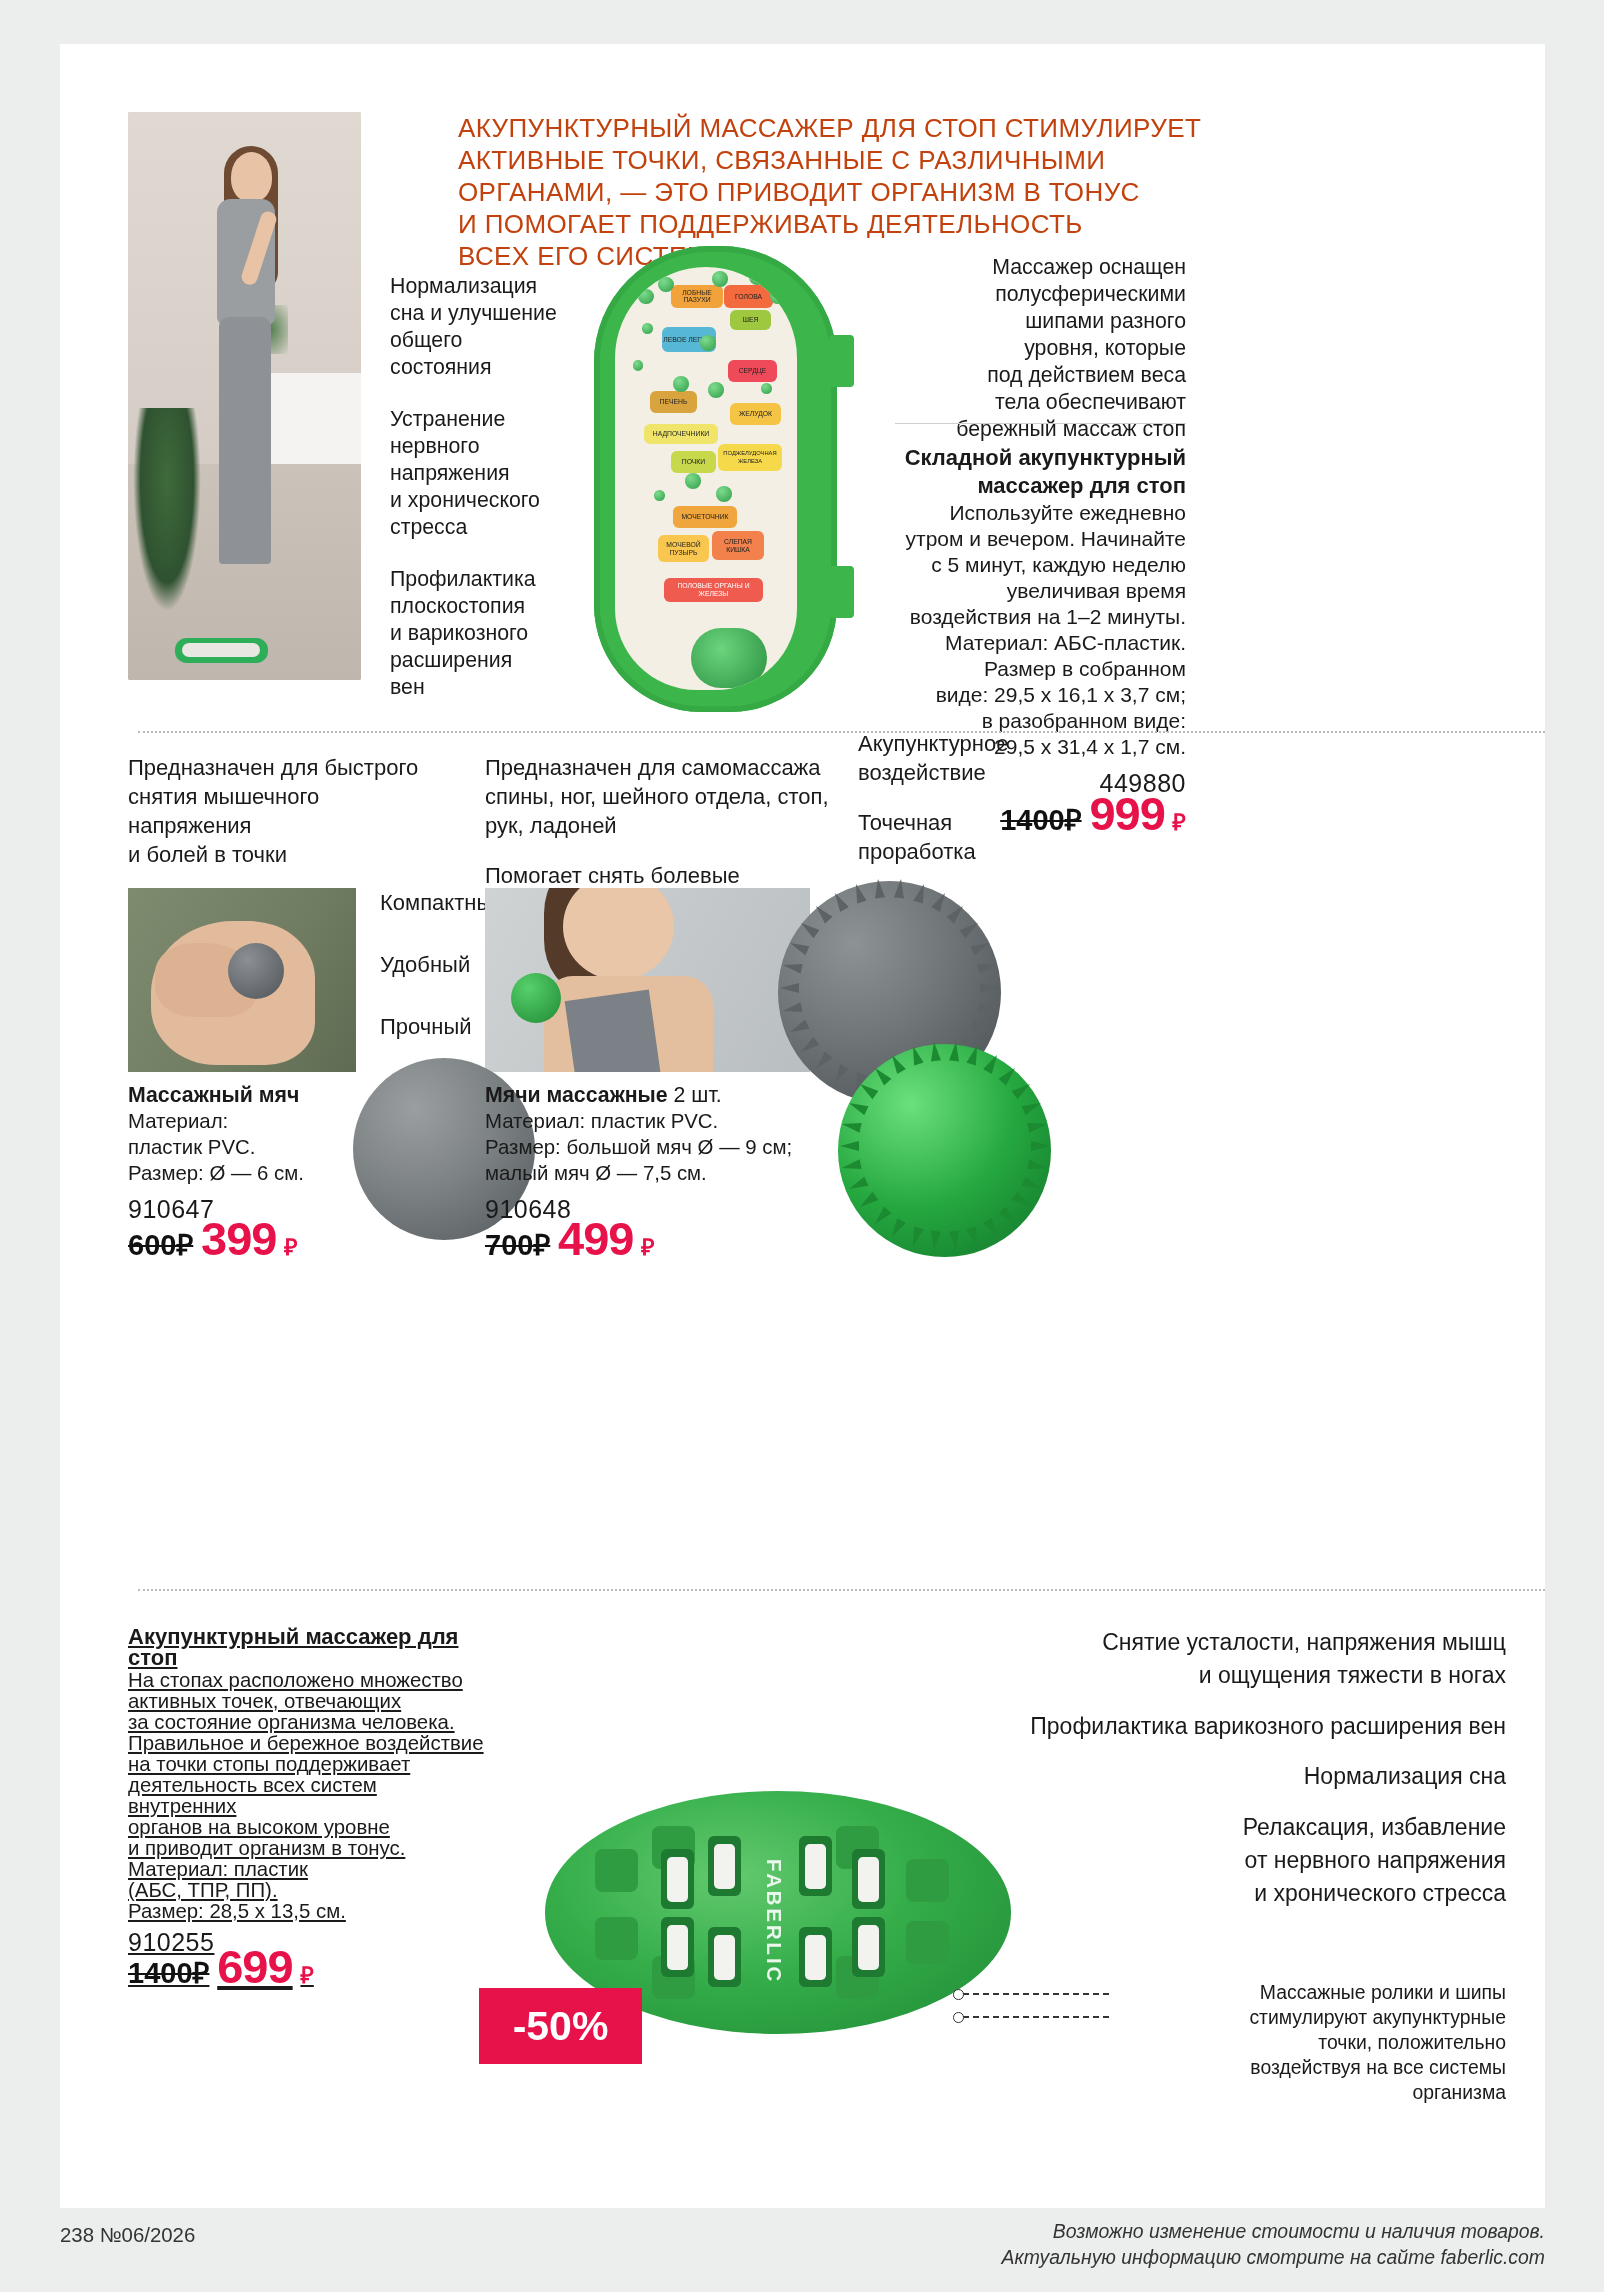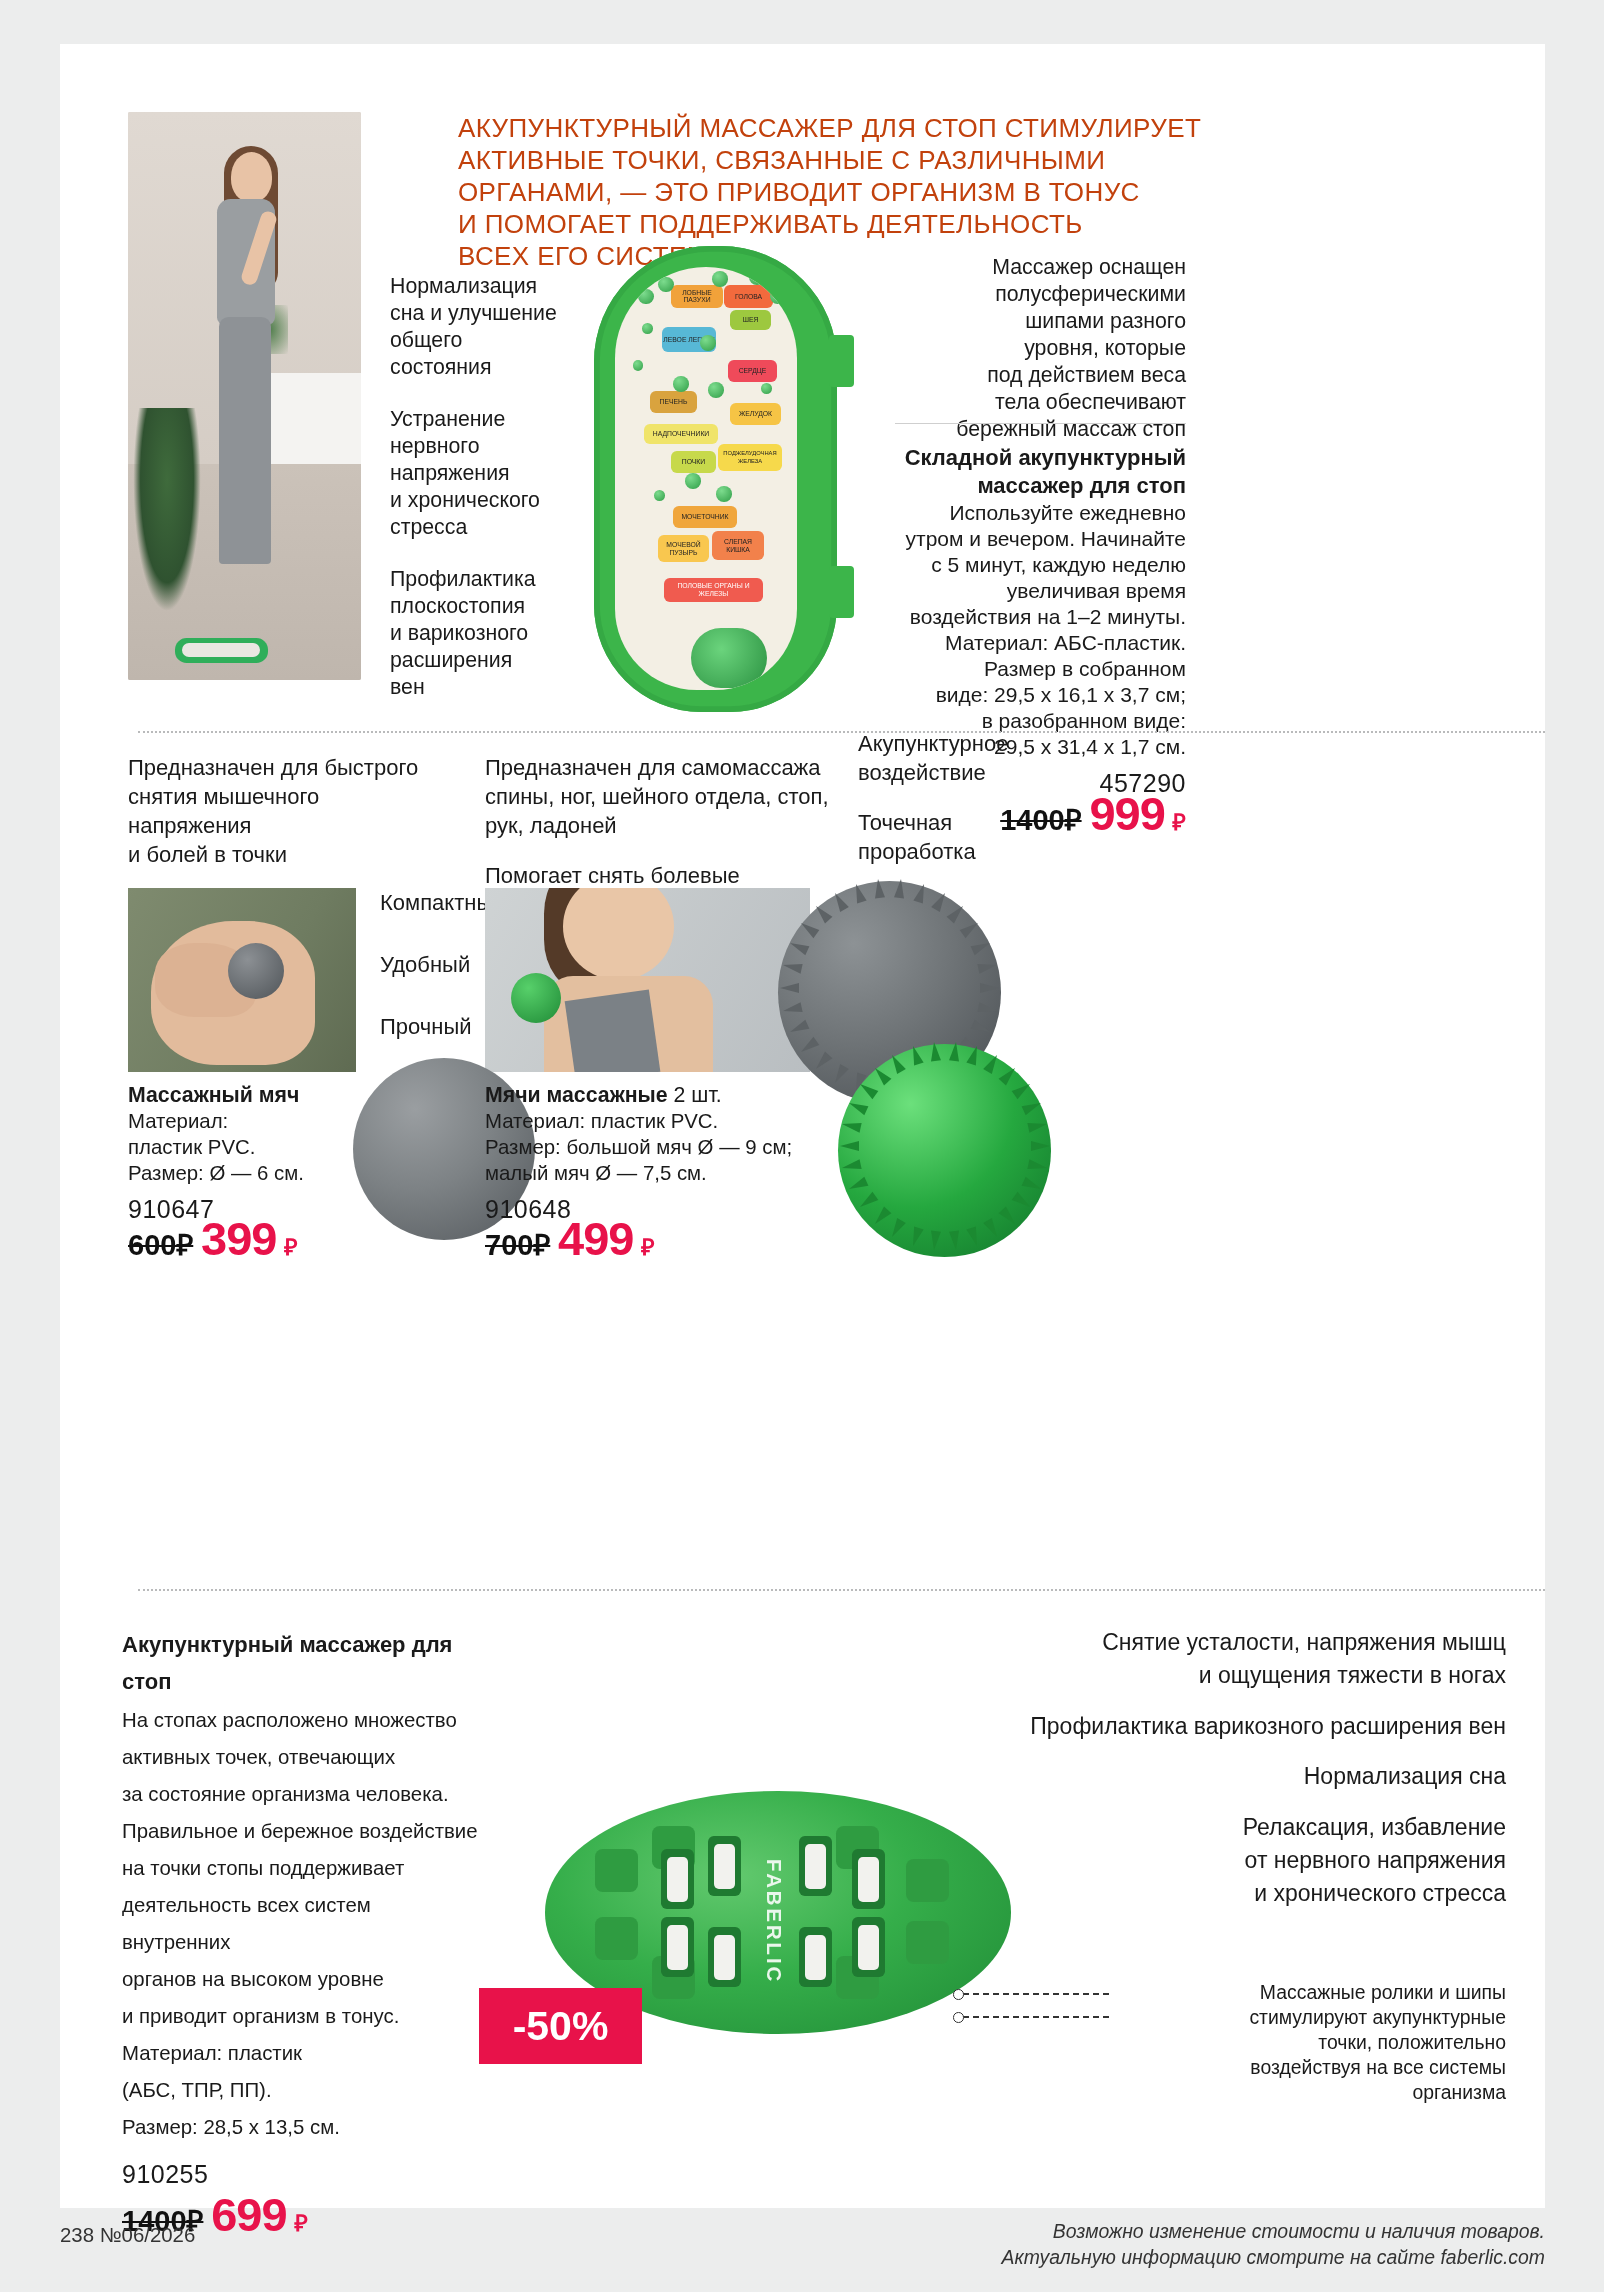--- a/index.html
+++ b/index.html
@@ -127,21 +127,21 @@
     position:absolute;left:739px;top:961px;width:213px;height:213px;border-radius:50%;
     background:radial-gradient(circle at 34% 28%,#6ce07c 0%,#25a83f 50%,#11722a 100%);
   }
 
   .prod2{position:absolute;left:29px;top:999px;width:243px;font-size:20.4px;line-height:26px;}
   .prod3{position:absolute;left:386px;top:999px;width:311px;font-size:20.4px;line-height:26px;}
   .prod2 .nm,.prod3 .nm{font-size:21.3px;}
   .price-row-l{display:flex;align-items:baseline;gap:7.8px;margin-top:3.9px;}
 
   
-  .b3-left{position:absolute;left:23px;top:1543px;width:359px;font-size:20.4px;line-height:37px;}
+  .b3-left{position:absolute;left:29px;top:1543px;width:359px;font-size:20.4px;line-height:21px;text-decoration:underline;}
   .b3-left .title{font-weight:bold;font-size:22px;margin-bottom:1.9px;}
   .b3-right{position:absolute;left:621px;top:1543px;width:786px;font-size:23px;line-height:33px;text-align:right;}
   .b3-right p{margin:0 0 17.5px 0;}
 
   .massager2{
     position:absolute;left:446px;top:1708px;width:466px;height:243px;
     background:radial-gradient(ellipse at 40% 35%,#62c96e 0%,#35ae4a 45%,#1f8a35 100%);
     border-radius:233px/121px;
   }
   .m2-pad{position:absolute;width:43px;height:43px;border-radius:7.8px;background:#2f9c41;}
@@ -272,21 +272,21 @@
       <div class="t">Используйте ежедневно
 утром и вечером. Начинайте
 с 5 минут, каждую неделю
 увеличивая время
 воздействия на 1–2 минуты.
 Материал: АБС-пластик.
 Размер в собранном
 виде: 29,5 х 16,1 х 3,7 см;
 в разобранном виде:
 29,5 х 31,4 х 1,7 см.</div>
-      <div class="code">457290</div>
+      <div class="code">449880</div>
       <div class="price-row">
         <span class="old">1400₽</span>
         <span class="new">999</span>
         <span class="cur">₽</span>
       </div>
     </div>
 
     <div class="dotted-sep" style="top:648px;"></div>
 
     <div class="b2-c1">

